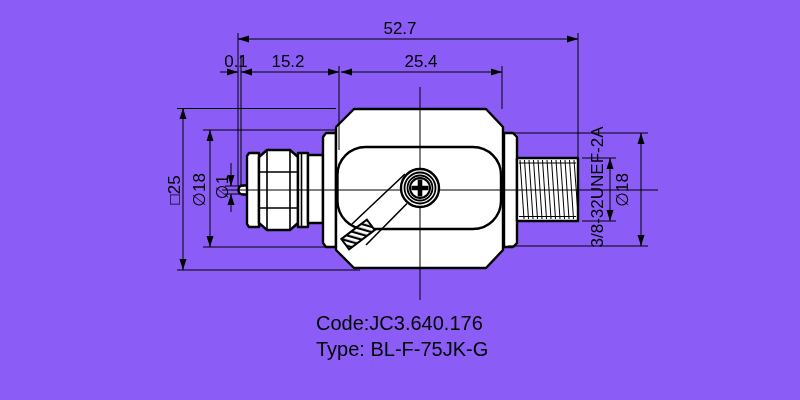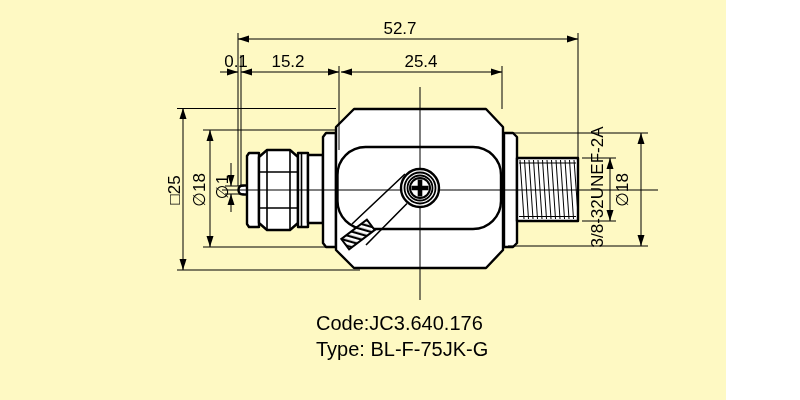--- a/index.html
+++ b/index.html
@@ -1,16 +1,16 @@
 <!DOCTYPE html>
 <html><head>
 <meta charset="utf-8">
 <style>
   html,body{margin:0;padding:0;background:#fff;}
-  .canvas{position:relative;width:726px;height:400px;background:#fef9c3;overflow:hidden;
+  .canvas{position:relative;width:800px;height:400px;background:#8b5cf6;overflow:hidden;
           font-family:"Liberation Sans","DejaVu Sans",sans-serif;}
   svg{display:block}
   .dimtext{font-family:"Liberation Sans","DejaVu Sans",sans-serif;font-size:17px;fill:#000;}
   .dimtext-v{font-family:"Liberation Sans","DejaVu Sans",sans-serif;font-size:17px;fill:#000;}
   .titletext{font-family:"Liberation Sans","DejaVu Sans",sans-serif;font-size:20px;fill:#000;}
   .thin{stroke:#000;stroke-width:1;fill:none;}
   .cl{stroke:#000;stroke-width:1;fill:none;}
   .outline{stroke:#000;stroke-width:2.4;fill:#fff;stroke-linejoin:round;}
   .outline-thin{stroke:#000;stroke-width:1.6;fill:none;}
   .arrow{fill:#000;stroke:none;}

